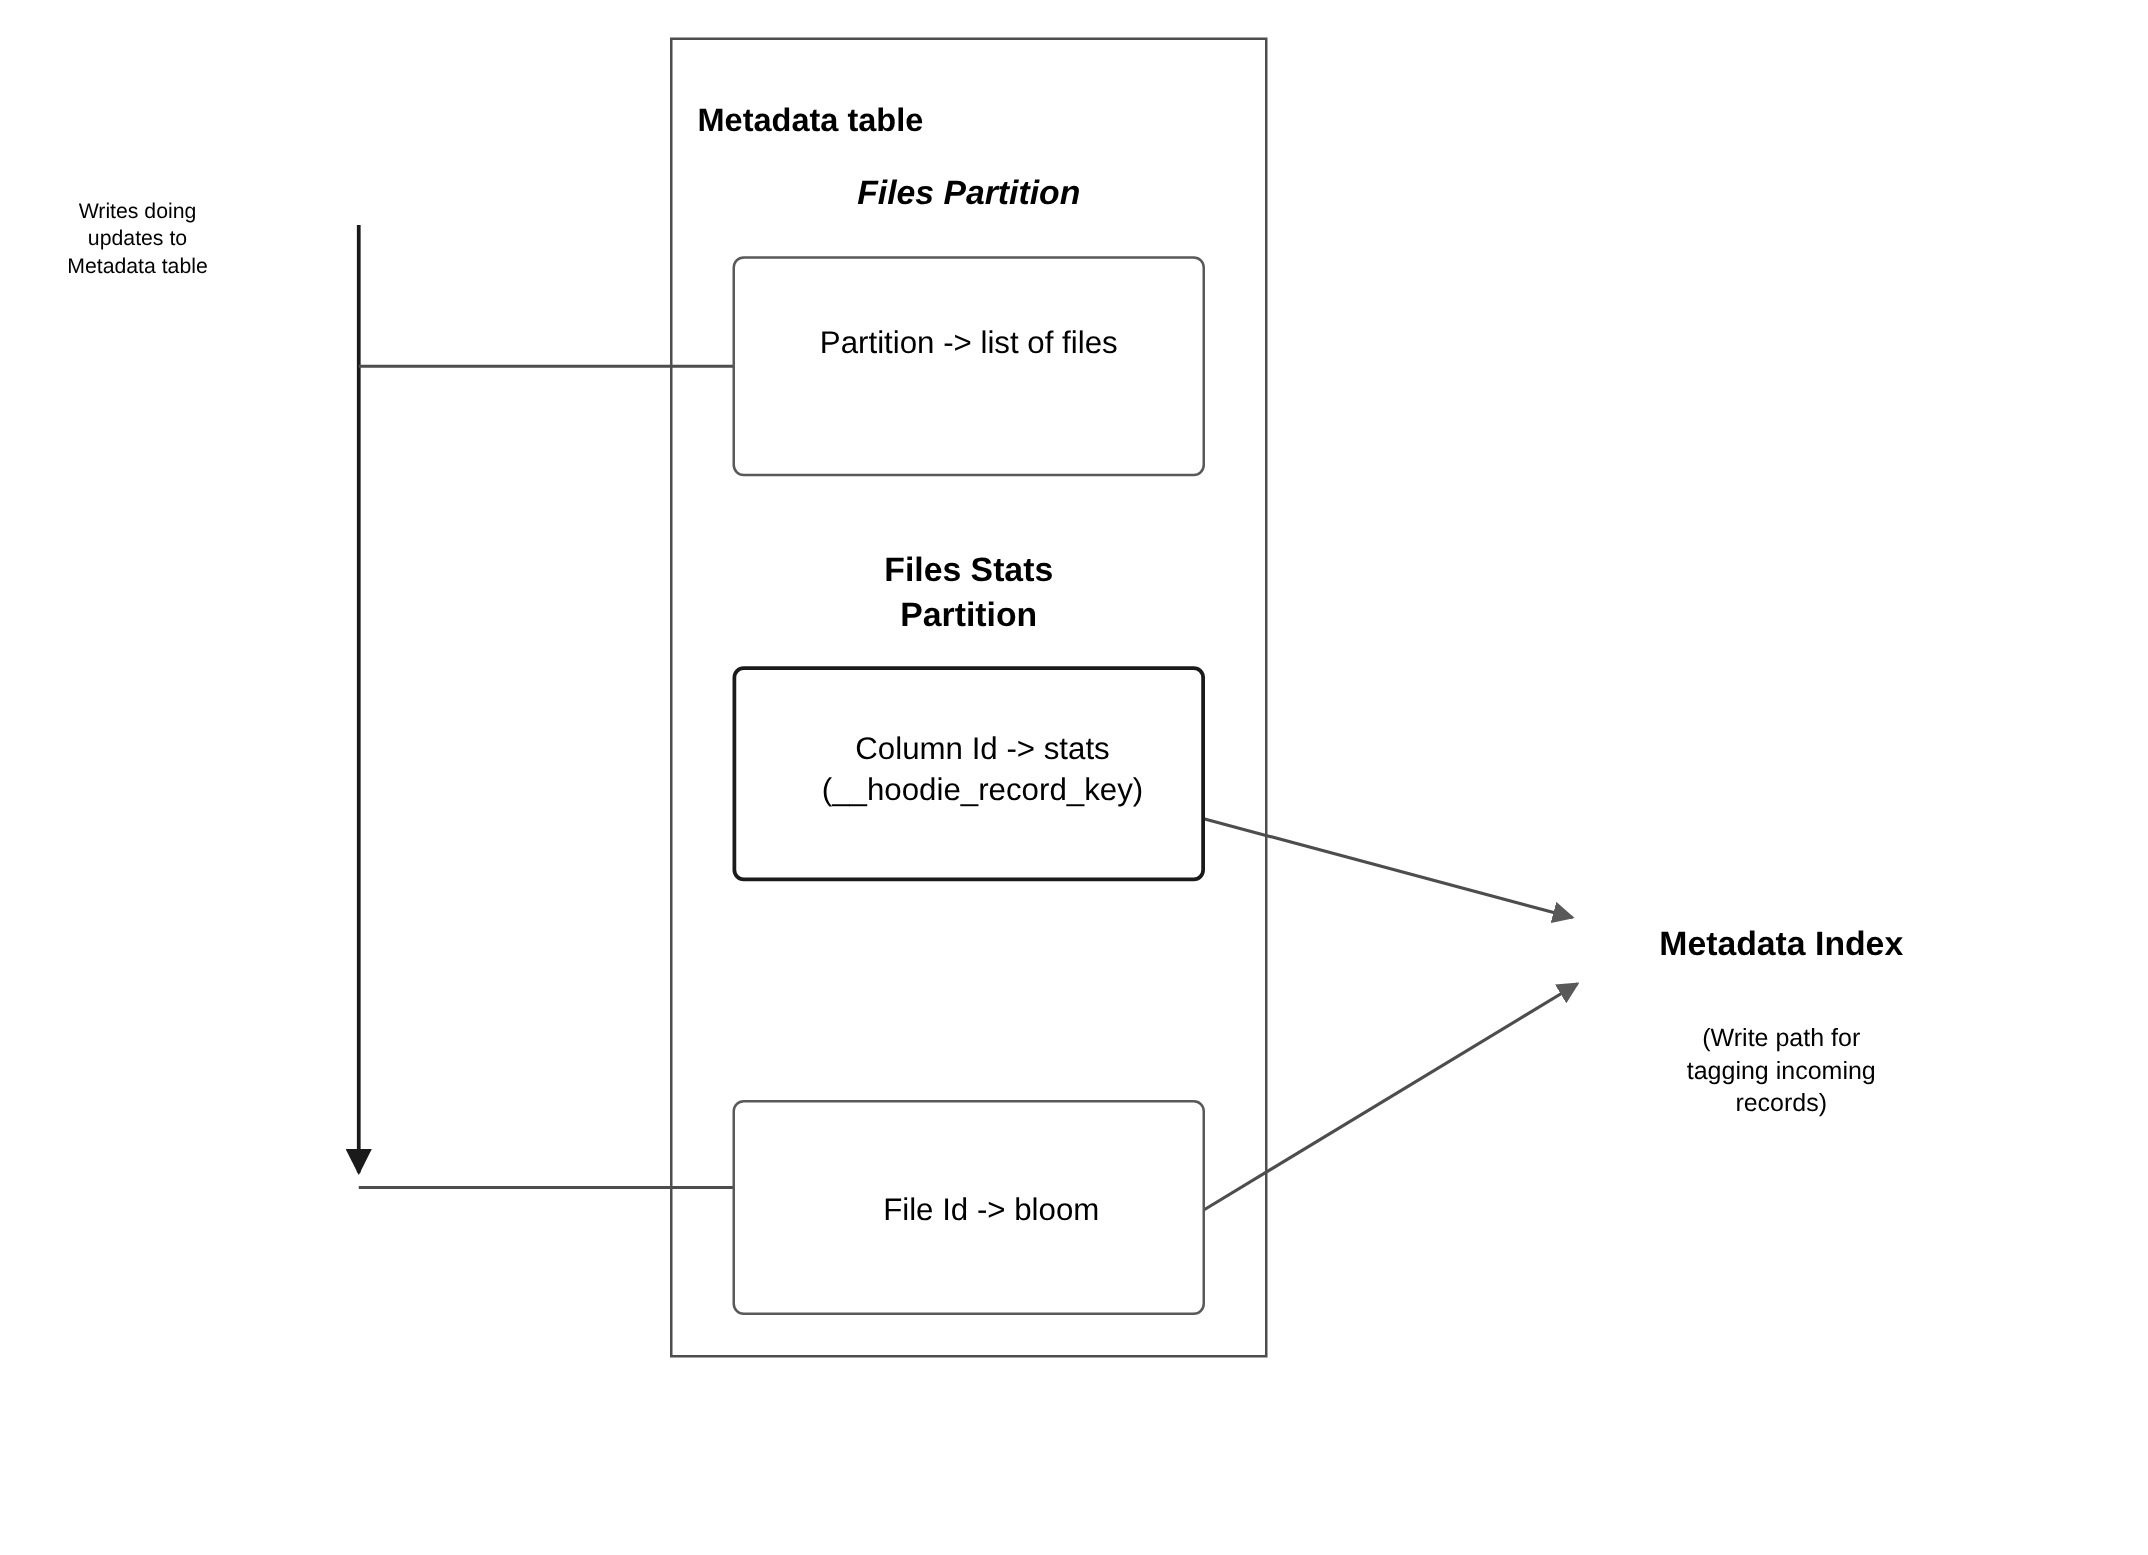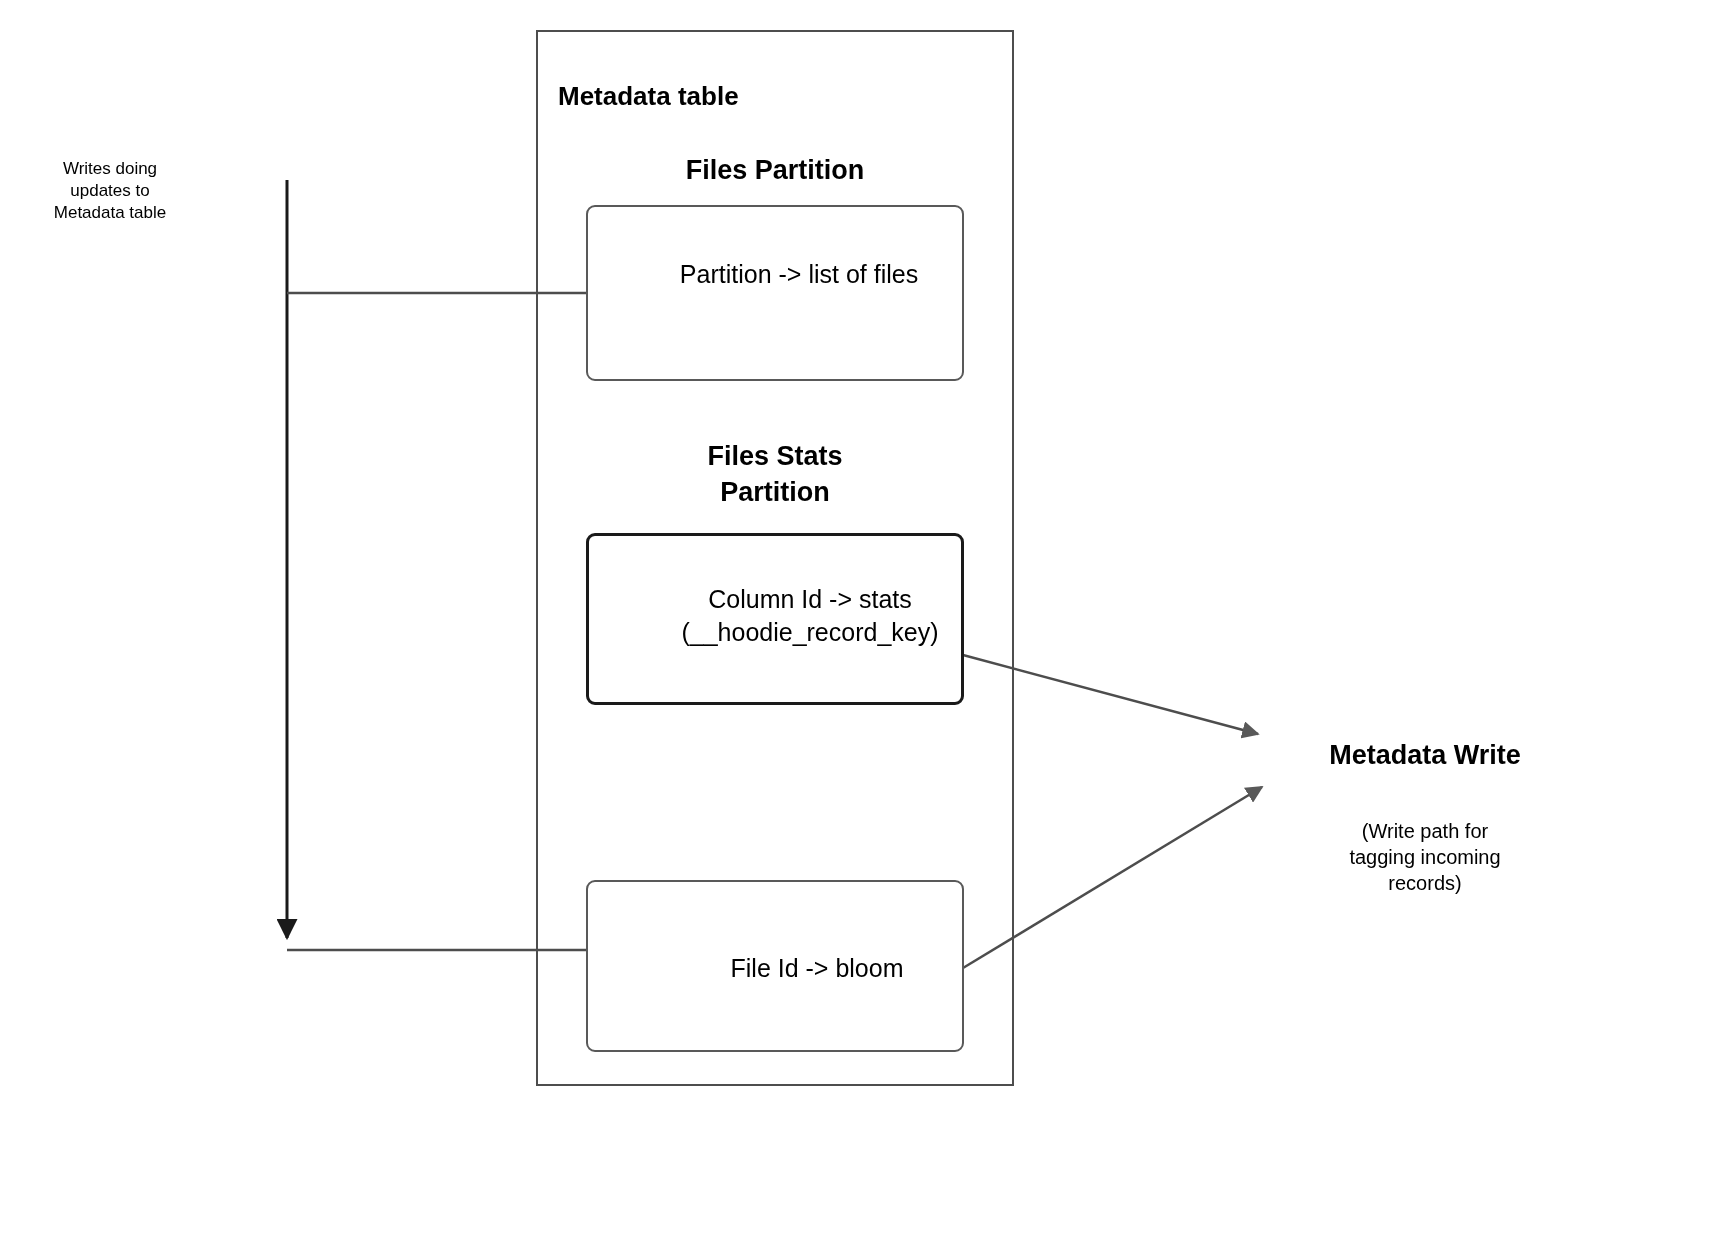--- a/index.html
+++ b/index.html
@@ -57,21 +57,20 @@
     border-width: 3px;
   }
   .box-label {
     position: absolute;
     left: 0;
     right: 0;
     text-align: center;
     font-size: 25px;
     color: #000000;
     line-height: 1.3;
-    padding-left: 24px;
   }
   .title-metadata {
     left: 558px;
     top: 80px;
     width: 300px;
     text-align: left;
     font-size: 26px;
     font-weight: bold;
   }
   .heading {
@@ -117,31 +116,31 @@
   </svg>
 
   <div class="txt" style="left:10px; top:158px; width:200px; font-size:17px;">Writes doing
 updates to
 Metadata table</div>
 
   <div class="outer-box"></div>
 
   <div class="txt bold title-metadata">Metadata table</div>
 
-  <div class="txt heading" style="left:586px; top:152px; width:378px;">Files Partition</div>
+  <div class="txt heading" style="left:586px; top:136px; width:378px;font-style:italic;">Files Partition</div>
   <div class="inner-box" style="left:586px; top:205px; width:378px; height:176px;"></div>
   <div class="box-label" style="left:586px; top:258px; width:378px;">Partition -&gt; list of files</div>
 
   <div class="txt heading" style="left:586px; top:438px; width:378px;">Files Stats
 Partition</div>
   <div class="inner-box strong" style="left:586px; top:533px; width:378px; height:172px;"></div>
   <div class="box-label" style="left:620px; top:583px; width:332px;">Column Id  -&gt; stats
 (__hoodie_record_key)</div>
 
   <div class="inner-box" style="left:586px; top:880px; width:378px; height:172px;"></div>
   <div class="box-label" style="left:586px; top:952px; width:414px;">File Id -&gt; bloom</div>
 
-  <div class="txt bold" style="left:1280px; top:738px; width:290px; font-size:27px;">Metadata Write</div>
+  <div class="txt bold" style="left:1280px; top:738px; width:290px; font-size:27px;">Metadata Index</div>
   <div class="txt" style="left:1295px; top:818px; width:260px; font-size:20px;">(Write path for
 tagging incoming
 records)</div>
 
 </div>
 
 </body></html>

